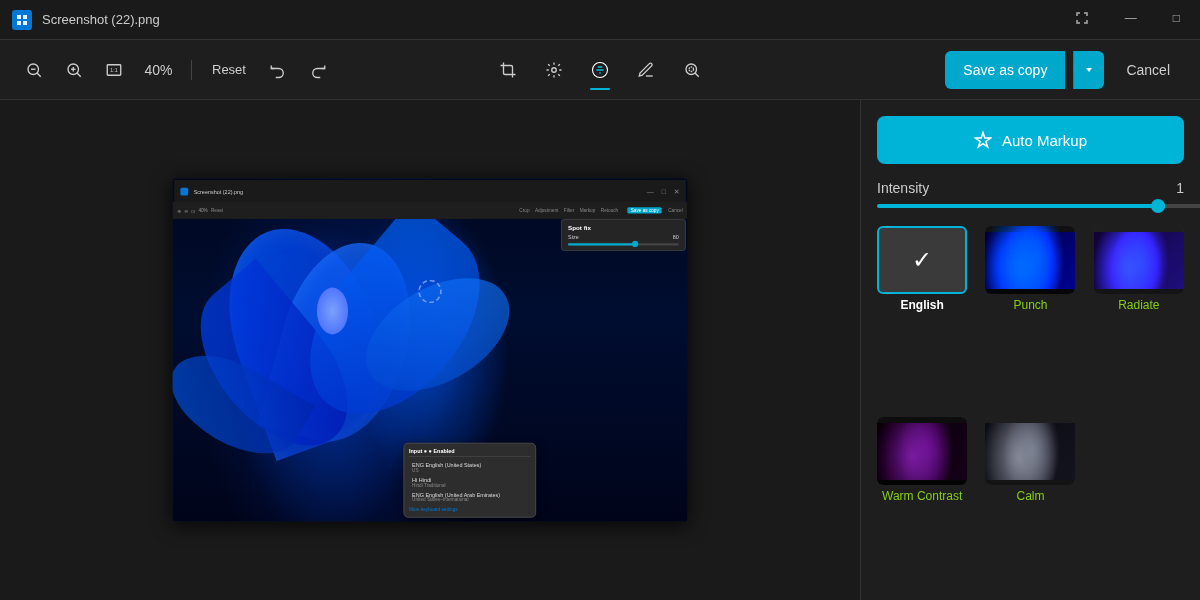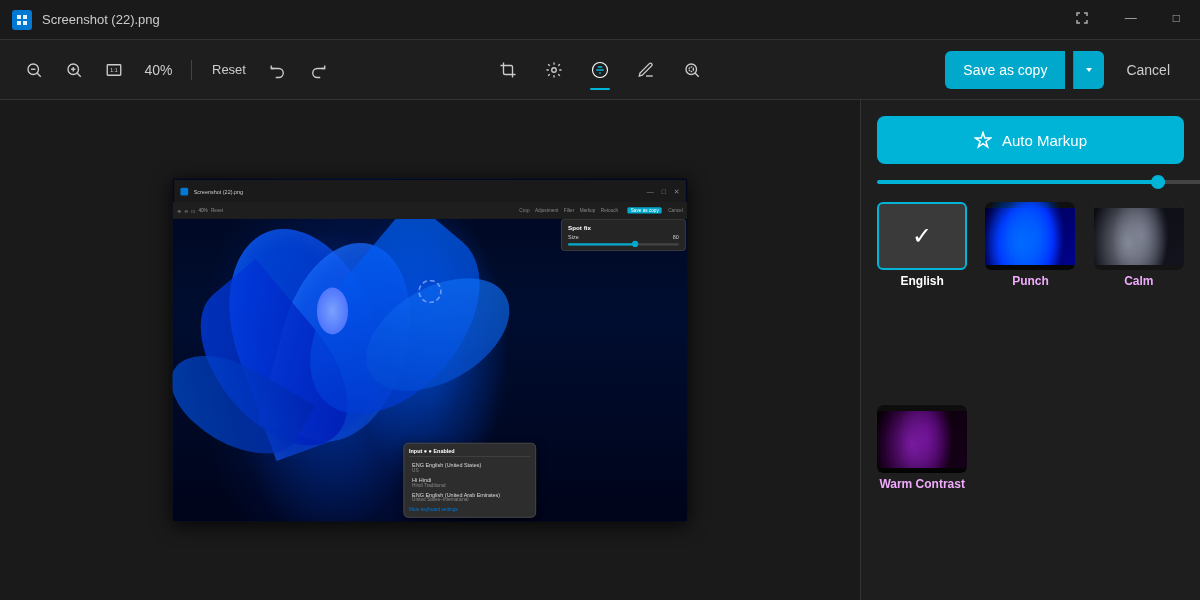--- a/index.html
+++ b/index.html
@@ -481,22 +481,22 @@
       background: #111;
     }
 
     
     .mini-wallpaper-punch {
       filter: saturate(1.6) contrast(1.1);
     }
 
     .filter-label {
       font-size: 12px;
-      color: #f0abfc;
-      font-weight: 700;
+      color: #84cc16;
+      font-weight: 400;
     }
     .filter-label.selected-label {
       color: #fff;
       font-weight: 700;
     }
 
     
     .filter-grid::-webkit-scrollbar { width: 4px; }
     .filter-grid::-webkit-scrollbar-track { background: #1a1a1a; }
     .filter-grid::-webkit-scrollbar-thumb { background: #444; border-radius: 2px; }
@@ -707,20 +707,24 @@
 
   <div class="right-panel">
 
     <button class="auto-enhance-btn">
       <svg width="18" height="18" viewBox="0 0 24 24" fill="none" stroke="#fff" stroke-width="2">
         <path d="M12 2l2.4 7.4H22l-6.2 4.5 2.4 7.4L12 17l-6.2 4.3 2.4-7.4L2 9.4h7.6z"></path>
       </svg>
       <span>Auto Markup</span>
     </button>
 
+    <div class="intensity-row">
+      <span class="intensity-label">Intensity</span>
+      <span class="intensity-value">1</span>
+    </div>
     <div class="intensity-slider">
       <div class="intensity-thumb"></div>
     </div>
 
     <div class="filter-grid">
 
       <div class="filter-item">
         <div class="filter-thumb selected filter-thumb-original">
           <div class="checkmark">✓</div>
         </div>
@@ -732,38 +736,48 @@
           <div class="mini-wallpaper mini-wallpaper-punch">
             <div class="mini-topbar"></div>
             <div style="position:absolute;inset:0;background:radial-gradient(ellipse 40px 60px at 40% 60%,#1a66ff,transparent),radial-gradient(ellipse 30px 55px at 55% 50%,#0055ee,transparent);filter:saturate(1.8) contrast(1.2)"></div>
             <div class="mini-bottombar"></div>
           </div>
         </div>
         <span class="filter-label">Punch</span>
       </div>
 
 
+      <div class="filter-item">
+        <div class="filter-thumb">
+          <div style="width:100%;height:100%;background:linear-gradient(135deg,#050520,#0a1550);position:relative;filter:brightness(1.15) saturate(1.5) hue-rotate(15deg)">
+            <div style="position:absolute;inset:0;background:radial-gradient(ellipse 35px 55px at 38% 62%,#2255ff,transparent),radial-gradient(ellipse 28px 48px at 52% 52%,#1144ee,transparent)"></div>
+            <div style="position:absolute;top:0;left:0;right:0;height:6px;background:#1a1a1a"></div>
+            <div style="position:absolute;bottom:0;left:0;right:0;height:5px;background:#111"></div>
+          </div>
+        </div>
+        <span class="filter-label">Radiate</span>
+      </div>
+
+      <div class="filter-item">
+        <div class="filter-thumb">
+          <div style="width:100%;height:100%;background:linear-gradient(135deg,#100518,#180830);position:relative;filter:saturate(0.9) hue-rotate(25deg) brightness(0.9) contrast(1.1)">
+            <div style="position:absolute;inset:0;background:radial-gradient(ellipse 38px 58px at 40% 58%,#5533cc,transparent),radial-gradient(ellipse 28px 48px at 54% 48%,#4422bb,transparent)"></div>
+            <div style="position:absolute;top:0;left:0;right:0;height:6px;background:#1a1a1a"></div>
+            <div style="position:absolute;bottom:0;left:0;right:0;height:5px;background:#111"></div>
+          </div>
+        </div>
+        <span class="filter-label">Warm Contrast</span>
+      </div>
 
       <div class="filter-item">
         <div class="filter-thumb">
           <div style="width:100%;height:100%;background:linear-gradient(135deg,#080820,#0c1030);position:relative;filter:saturate(0.25) brightness(1.15)">
             <div style="position:absolute;inset:0;background:radial-gradient(ellipse 38px 60px at 38% 60%,#6677aa,transparent),radial-gradient(ellipse 28px 50px at 52% 50%,#5566aa,transparent)"></div>
             <div style="position:absolute;top:0;left:0;right:0;height:6px;background:#1a1a1a"></div>
             <div style="position:absolute;bottom:0;left:0;right:0;height:5px;background:#111"></div>
           </div>
         </div>
         <span class="filter-label">Calm</span>
       </div>
 
-      <div class="filter-item">
-        <div class="filter-thumb">
-          <div style="width:100%;height:100%;background:linear-gradient(135deg,#100518,#180830);position:relative;filter:saturate(0.9) hue-rotate(25deg) brightness(0.9) contrast(1.1)">
-            <div style="position:absolute;inset:0;background:radial-gradient(ellipse 38px 58px at 40% 58%,#5533cc,transparent),radial-gradient(ellipse 28px 48px at 54% 48%,#4422bb,transparent)"></div>
-            <div style="position:absolute;top:0;left:0;right:0;height:6px;background:#1a1a1a"></div>
-            <div style="position:absolute;bottom:0;left:0;right:0;height:5px;background:#111"></div>
-          </div>
-        </div>
-        <span class="filter-label">Warm Contrast</span>
-      </div>
-
     </div>
   </div>
 </div>
 
 </body></html>

